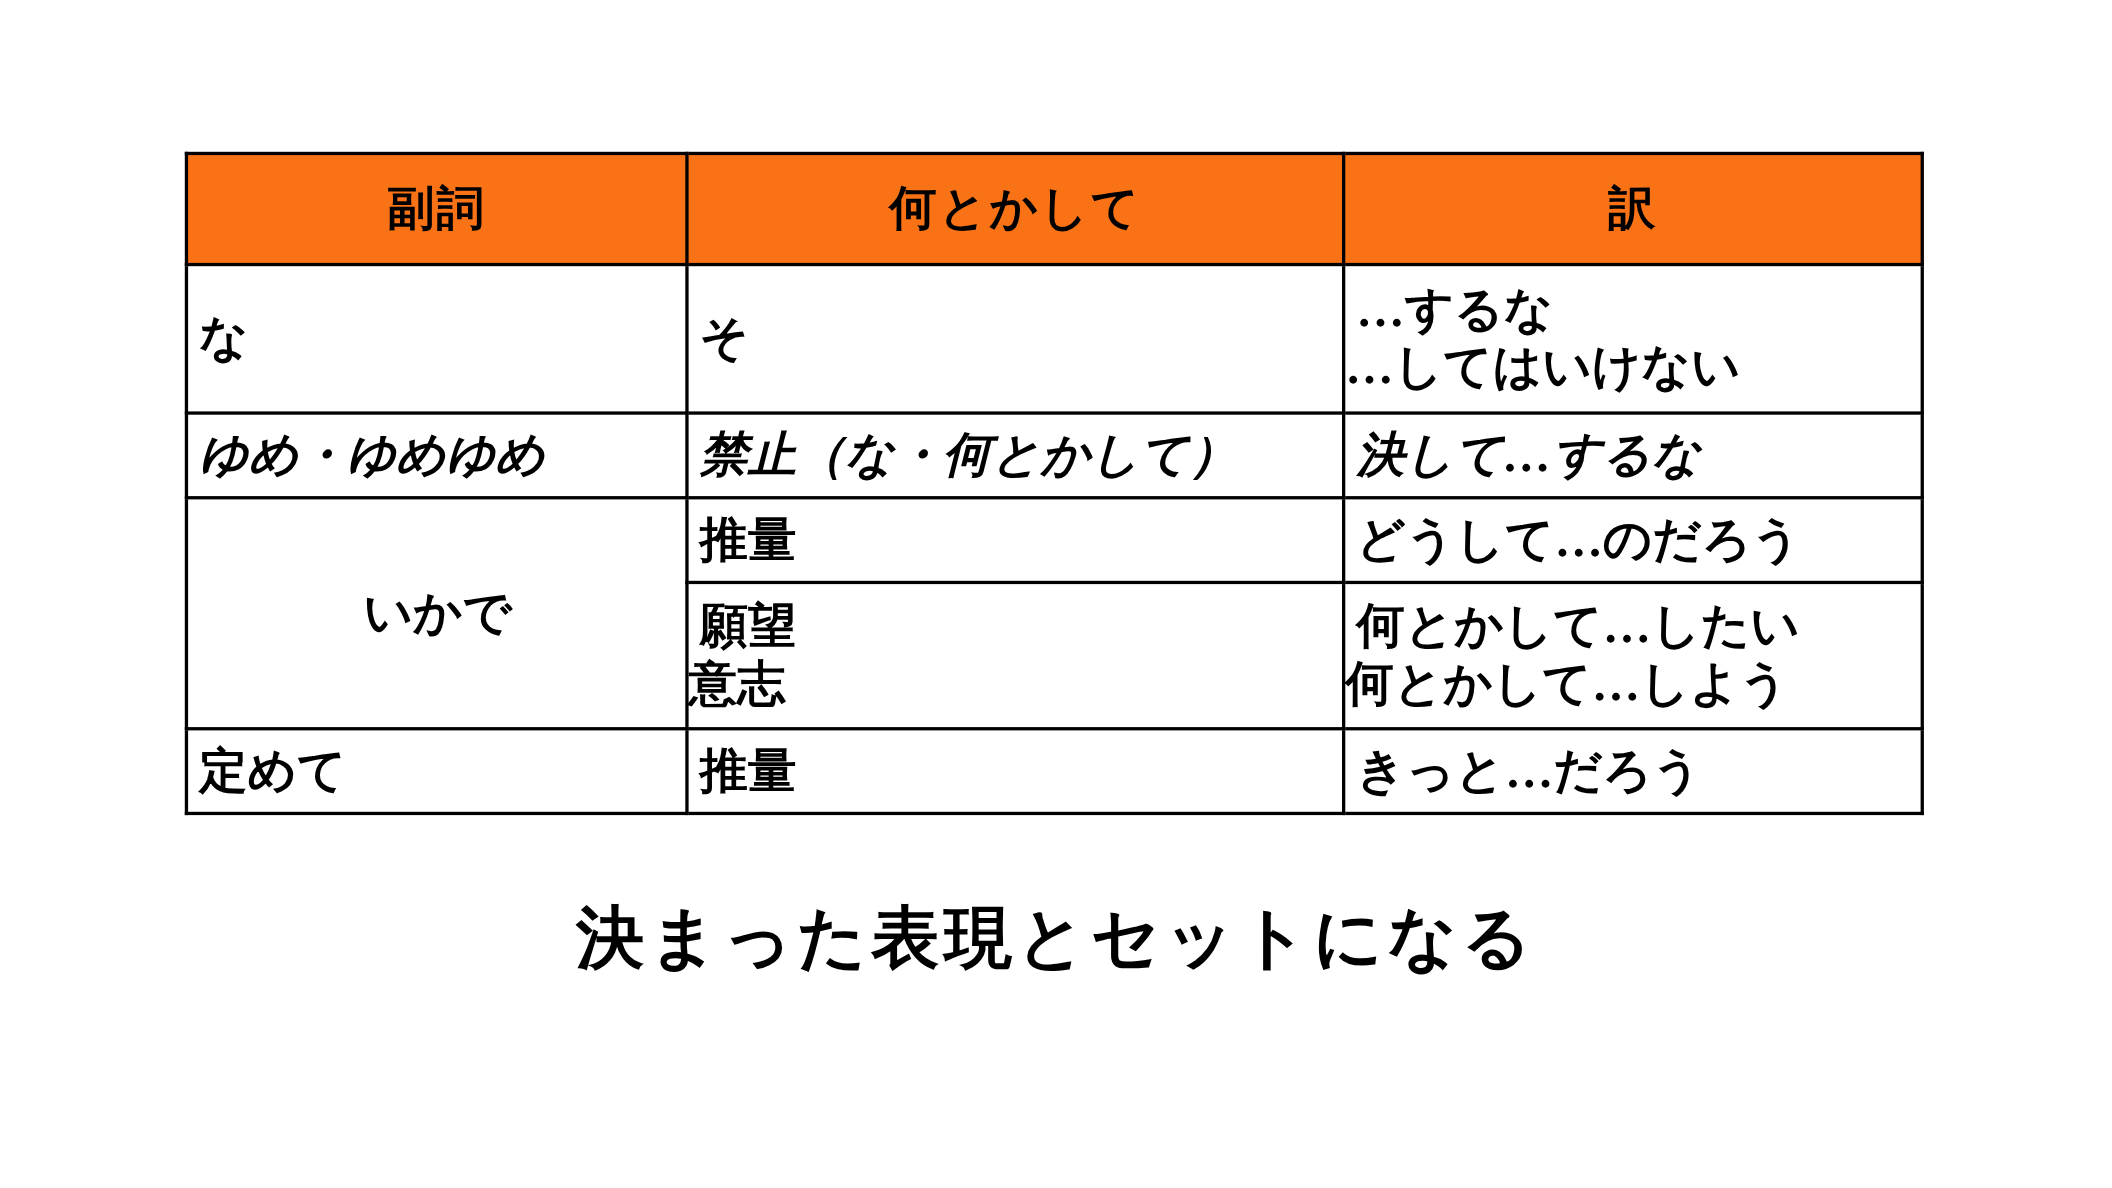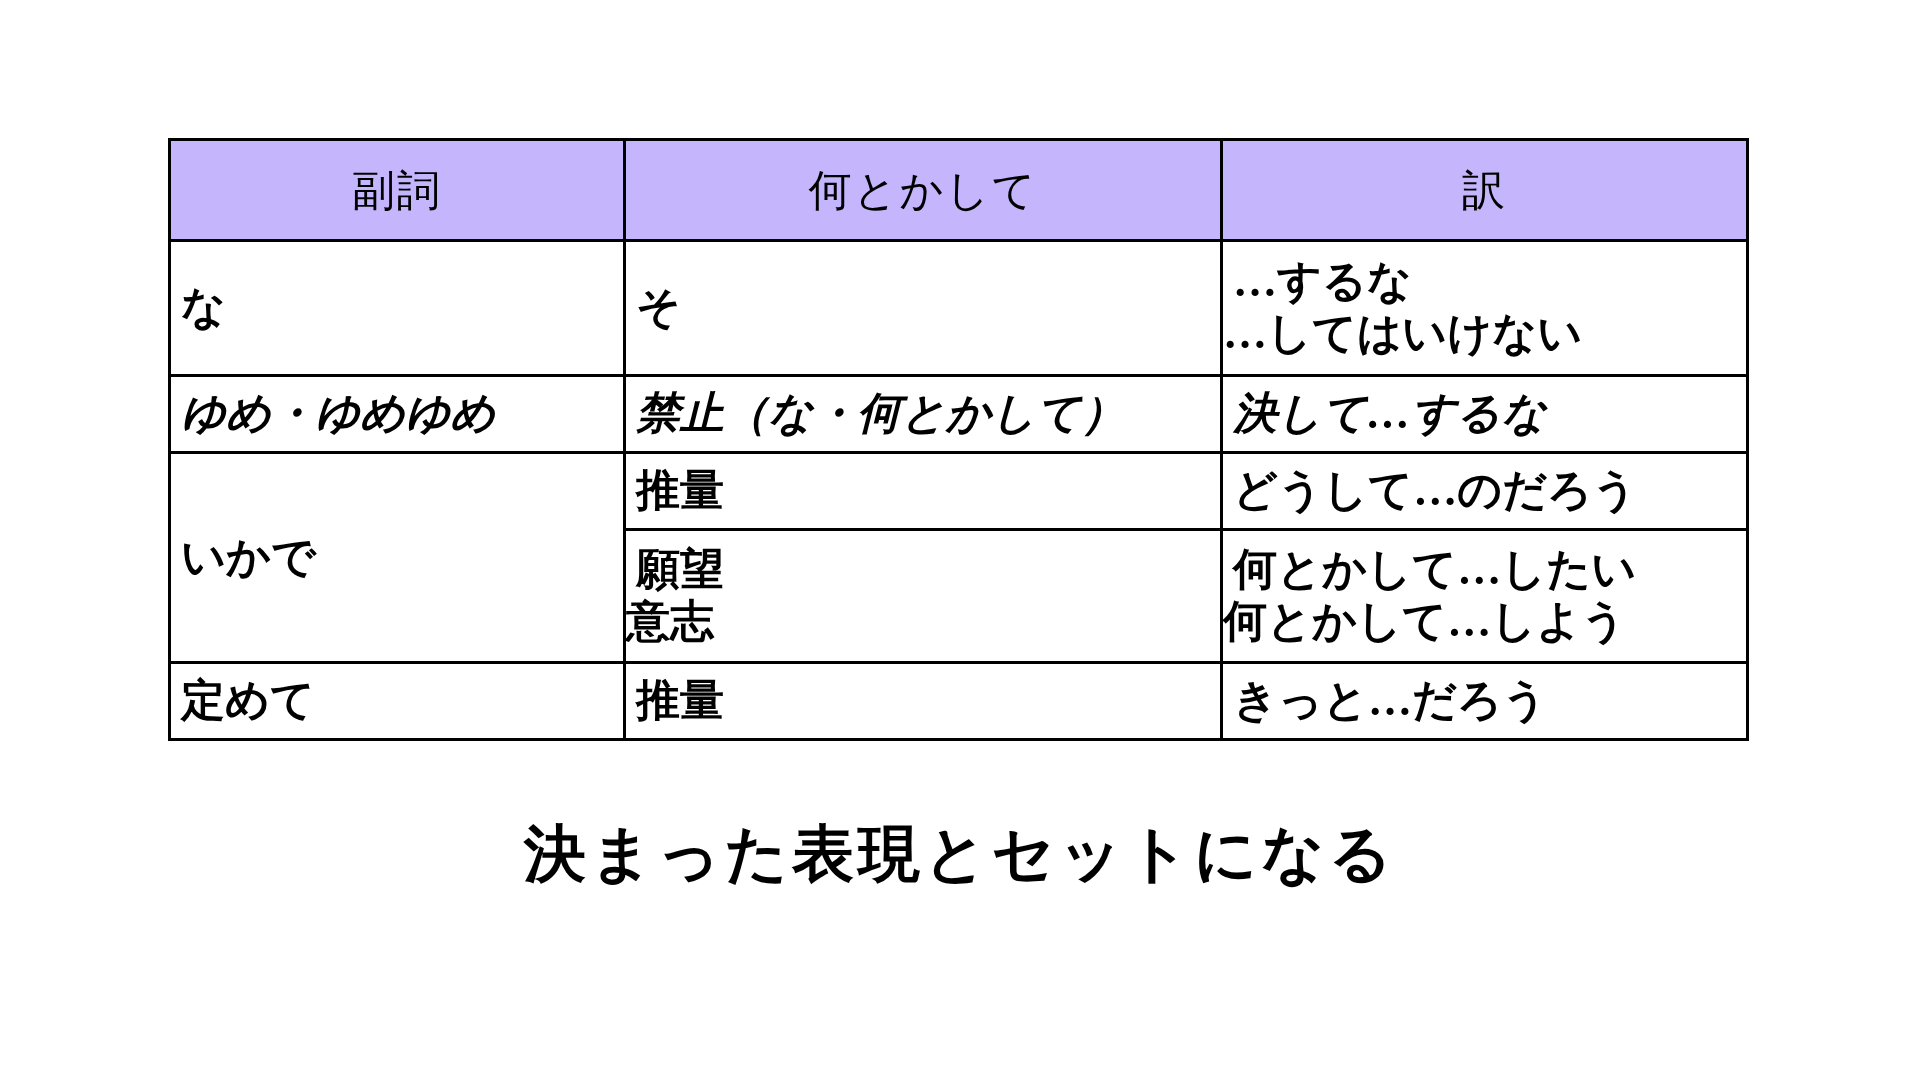--- a/index.html
+++ b/index.html
@@ -38,23 +38,23 @@
   table.adverb-table col.c2 { width: 597px; }
   table.adverb-table col.c3 { width: 526px; }
 
   table.adverb-table th,
   table.adverb-table td {
     border: 3px solid #000000;
     padding: 0;
     vertical-align: middle;
   }
   table.adverb-table thead th {
-    background: #c4b5fd;
+    background: #f97316;
     text-align: center;
-    font-weight: normal;
+    font-weight: bold;
     font-size: 43px;
     line-height: 1.0;
     height: 98px;
     letter-spacing: 2px;
   }
   .cell {
     font-size: 44px;
     line-height: 1.18;
     font-weight: bold;
     padding: 4px 8px 6px 10px;
@@ -63,20 +63,21 @@
   }
   td.tall .cell { padding-top: 8px; padding-bottom: 10px; }
   .row-na td { height: 132px; }
   .row-yume td { height: 74px; font-style: italic; }
   .row-ikade-1 td { height: 74px; }
   .row-ikade-2 td { height: 130px; }
   .row-sadamete td { height: 74px; }
 
   td.merged-left {
     vertical-align: middle;
+    text-align: center;
   }
   td.merged-left .cell {
     padding-top: 0;
     padding-bottom: 0;
   }
 
   .caption {
     position: absolute;
     left: 0;
     top: 820px;

